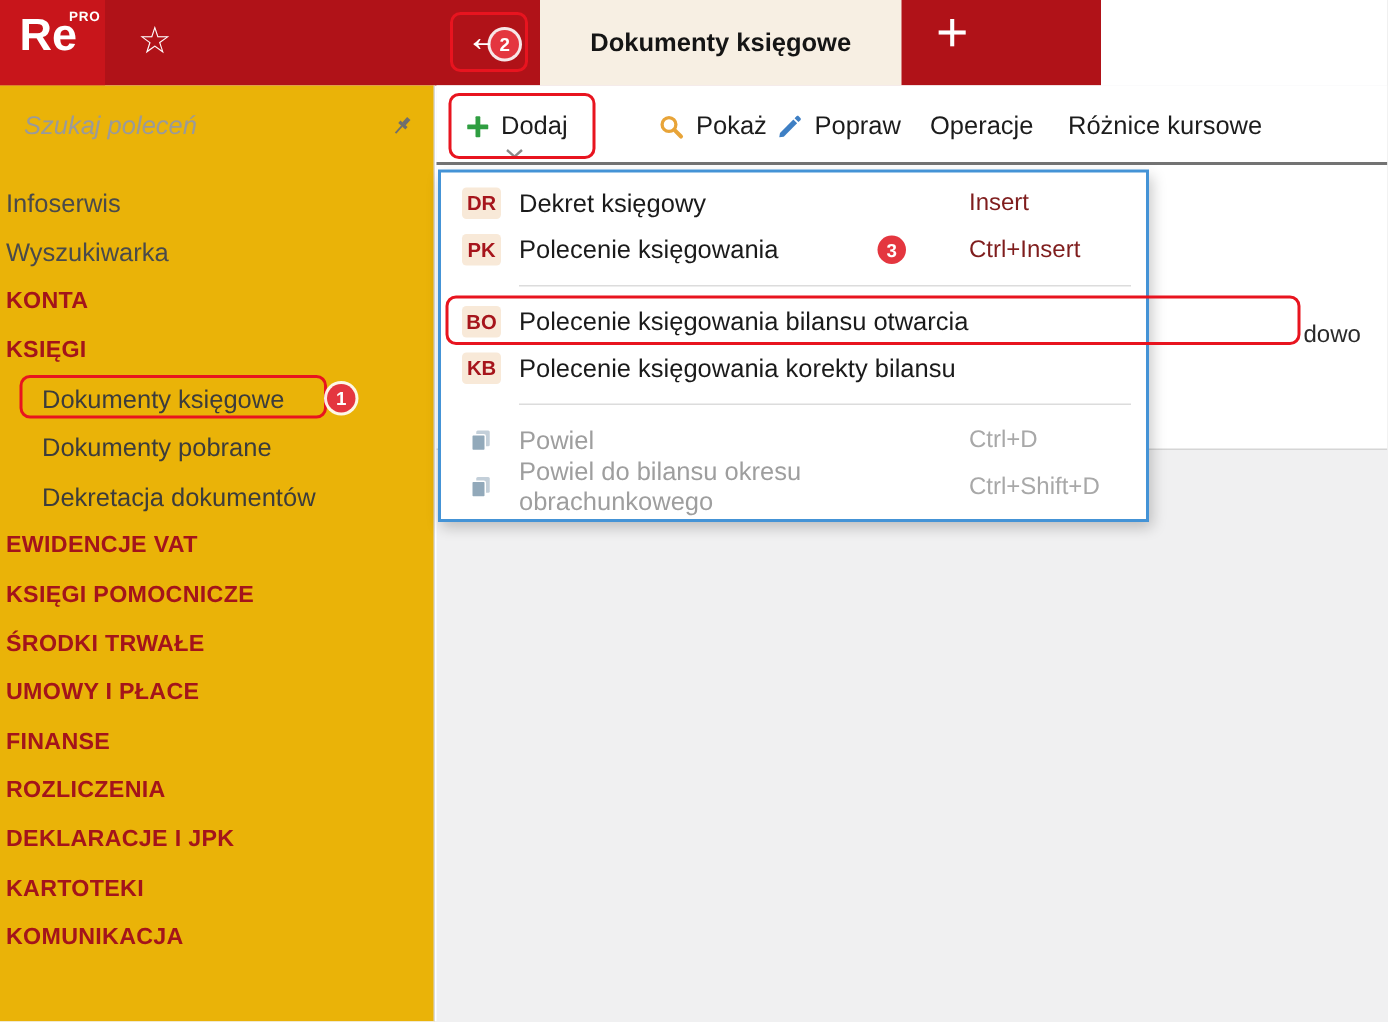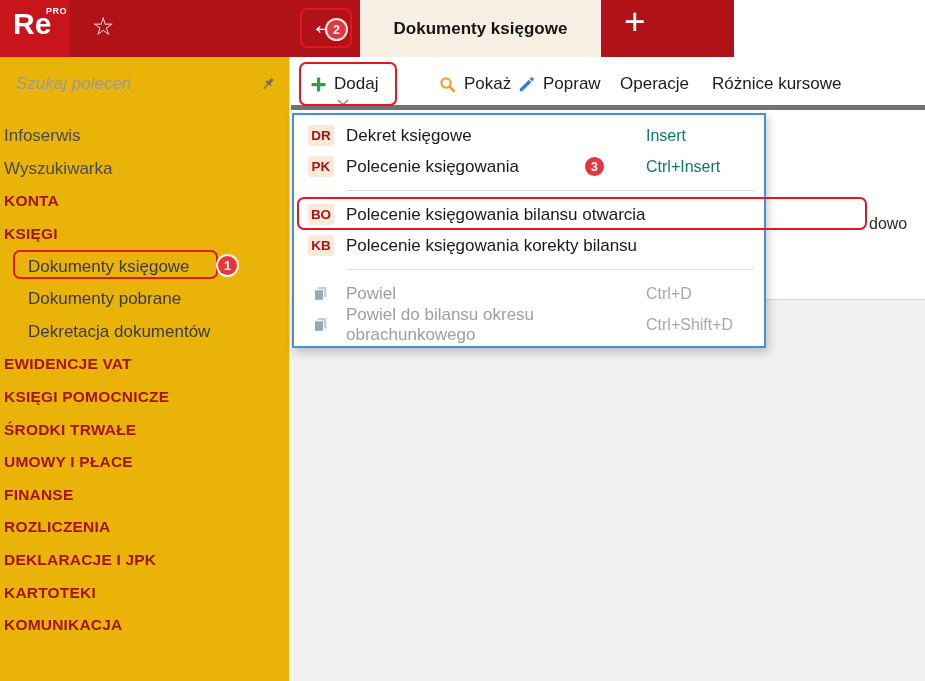--- a/index.html
+++ b/index.html
@@ -25,35 +25,35 @@
   .search-input::placeholder{color:#9a9a9a;opacity:1;}
   .pin{position:absolute;right:14px;top:19px;cursor:pointer;line-height:0;}
   .nav{position:absolute;left:0;top:52px;width:289px;padding-top:11px;}
   .item{height:32.6px;display:flex;align-items:center;padding-left:4px;font-size:17px;color:#4a4a4a;
         box-sizing:border-box;cursor:pointer;white-space:nowrap;}
   .item.category{color:#a3141b;font-weight:700;font-size:15.5px;letter-spacing:.2px;}
   .item.child{padding-left:28px;color:#3c3c3c;}
 
   
   .main{position:absolute;left:291px;top:57px;width:634px;height:624px;background:#f0f0f1;}
-  .toolbar{position:absolute;left:0;top:0;width:634px;height:53px;background:#fff;border-bottom:5px solid #737373;box-sizing:border-box;}
+  .toolbar{position:absolute;left:0;top:0;width:634px;height:53px;background:#fff;border-bottom:2px solid #737373;box-sizing:border-box;}
   .bg-panel{position:absolute;left:0;top:53px;width:634px;height:190px;background:#fff;border-bottom:1px solid #d5d5d5;box-sizing:border-box;}
   .partial-text{position:absolute;left:578px;top:105px;font-size:16px;color:#2a2a2a;white-space:nowrap;}
   .tbtn{position:absolute;top:13px;height:28px;display:flex;align-items:center;gap:8px;font-size:17px;color:#1c1c1c;cursor:pointer;white-space:nowrap;}
   .tb-add{left:20px;}.tb-show{left:148px;}.tb-edit{left:227px;}.tb-ops{left:329px;}.tb-fx{left:421px;}
   .chevron{position:absolute;left:46px;top:42px;cursor:pointer;line-height:0;}
 
   
   .menu{position:absolute;left:292px;top:113px;width:474px;background:#fff;border:2px solid #4493d6;
         box-shadow:2px 4px 9px rgba(0,0,0,.22);box-sizing:border-box;padding:5px 0 6px 0;z-index:5;}
   .menu-row{height:31px;display:flex;align-items:center;padding:0 10px 0 14px;font-size:17px;color:#1a1a1a;cursor:pointer;}
   .code{width:26px;height:21px;display:flex;align-items:center;justify-content:center;background:#f8e9d8;
         border-radius:3px;color:#a6151c;font-weight:700;font-size:13.5px;margin-right:12px;flex:none;}
   .dupicon{width:15px;height:15px;margin:0 18px 0 5px;flex:none;line-height:0;}
-  .shortcut{margin-left:auto;width:108px;font-size:16px;color:#0f766e;flex:none;}
+  .shortcut{margin-left:auto;width:108px;font-size:16px;color:#7f1d1d;flex:none;}
   .menu-sep{height:1px;background:#dcdcdc;margin:8px 10px 8px 52px;}
   .menu-row.disabled{cursor:default;}
   .menu-row.disabled .mlabel{color:#9e9e9e;}
   .menu-row.disabled .shortcut{color:#a8a8a8;}
 
   
   .ann{position:absolute;border:2px solid #e8141f;border-radius:7px;z-index:20;pointer-events:none;box-sizing:border-box;}
   .ann-arrow{left:300px;top:8px;width:52px;height:40px;}
   .ann-dodaj{left:299px;top:62px;width:98px;height:44px;}
   .ann-sidebar{left:13px;top:250px;width:205px;height:29px;}
@@ -156,21 +156,21 @@
       </div>
       <div class="tbtn tb-fx">
         <span>Różnice kursowe</span>
       </div>
     </div>
   </div>
 
   <div class="menu">
     <div class="menu-row">
       <span class="code">DR</span>
-      <span class="mlabel">Dekret księgowe</span>
+      <span class="mlabel">Dekret księgowy</span>
       <span class="shortcut">Insert</span>
     </div>
     <div class="menu-row">
       <span class="code">PK</span>
       <span class="mlabel">Polecenie księgowania</span>
       <span class="badge inline-badge">3</span>
       <span class="shortcut">Ctrl+Insert</span>
     </div>
     <div class="menu-sep"></div>
     <div class="menu-row">

